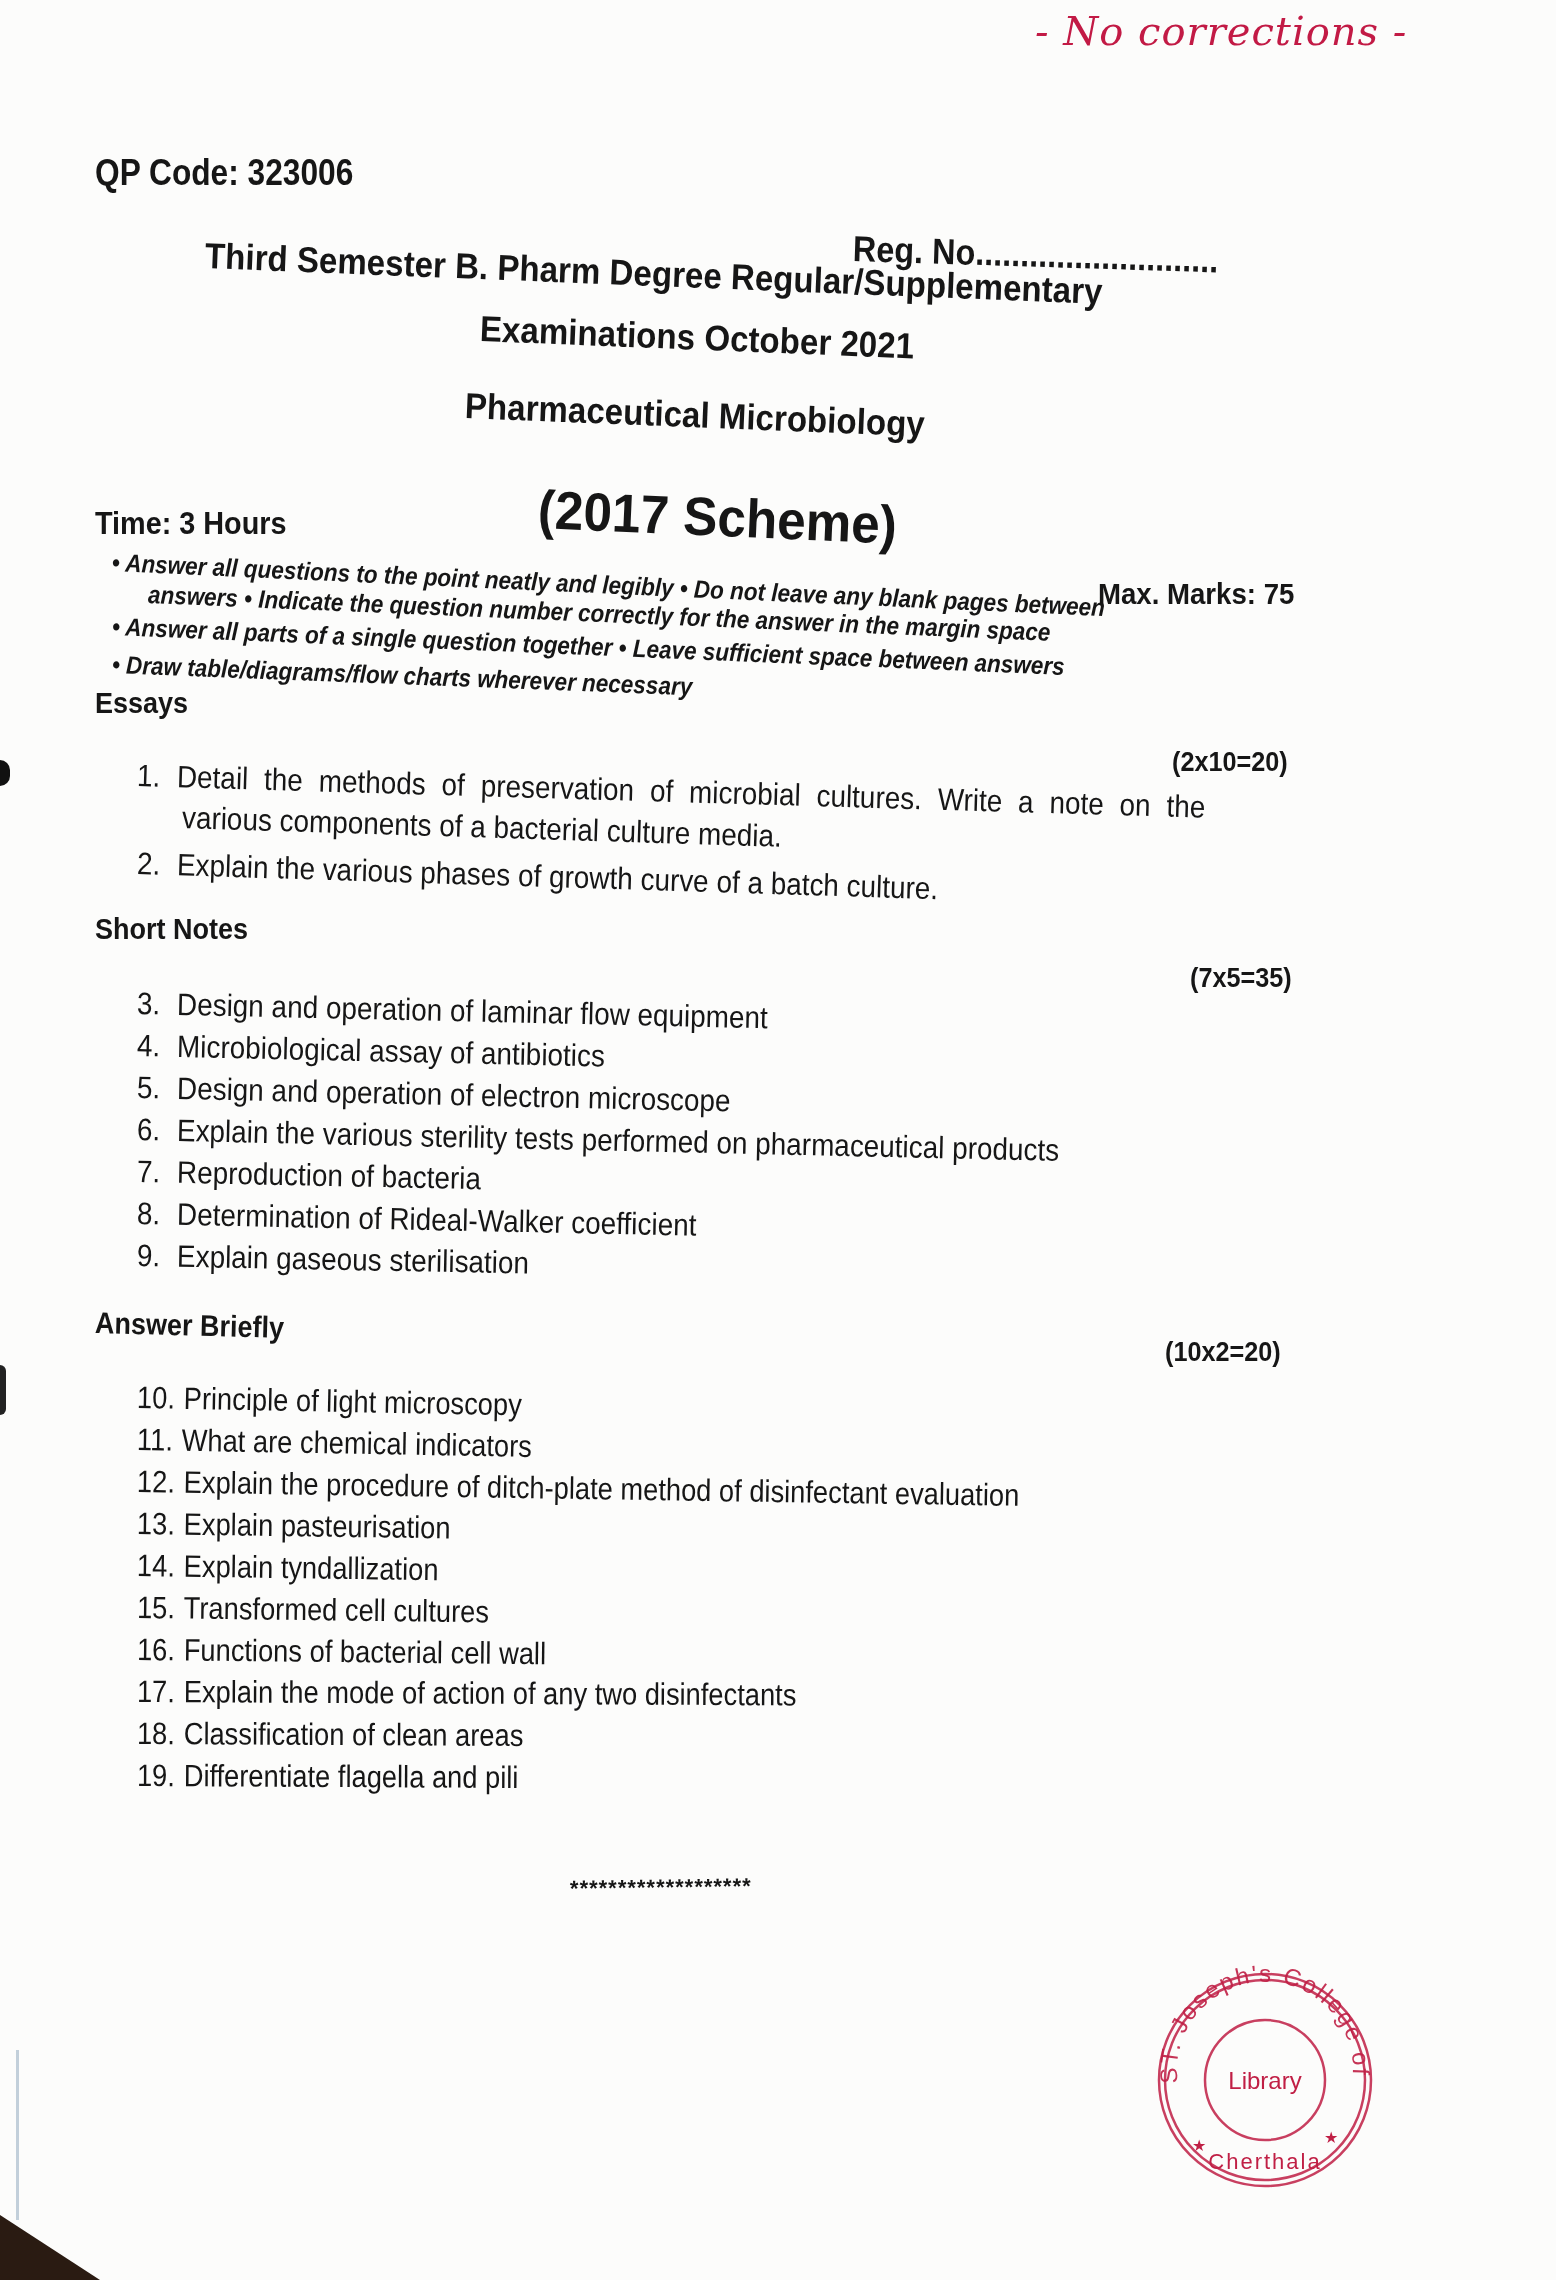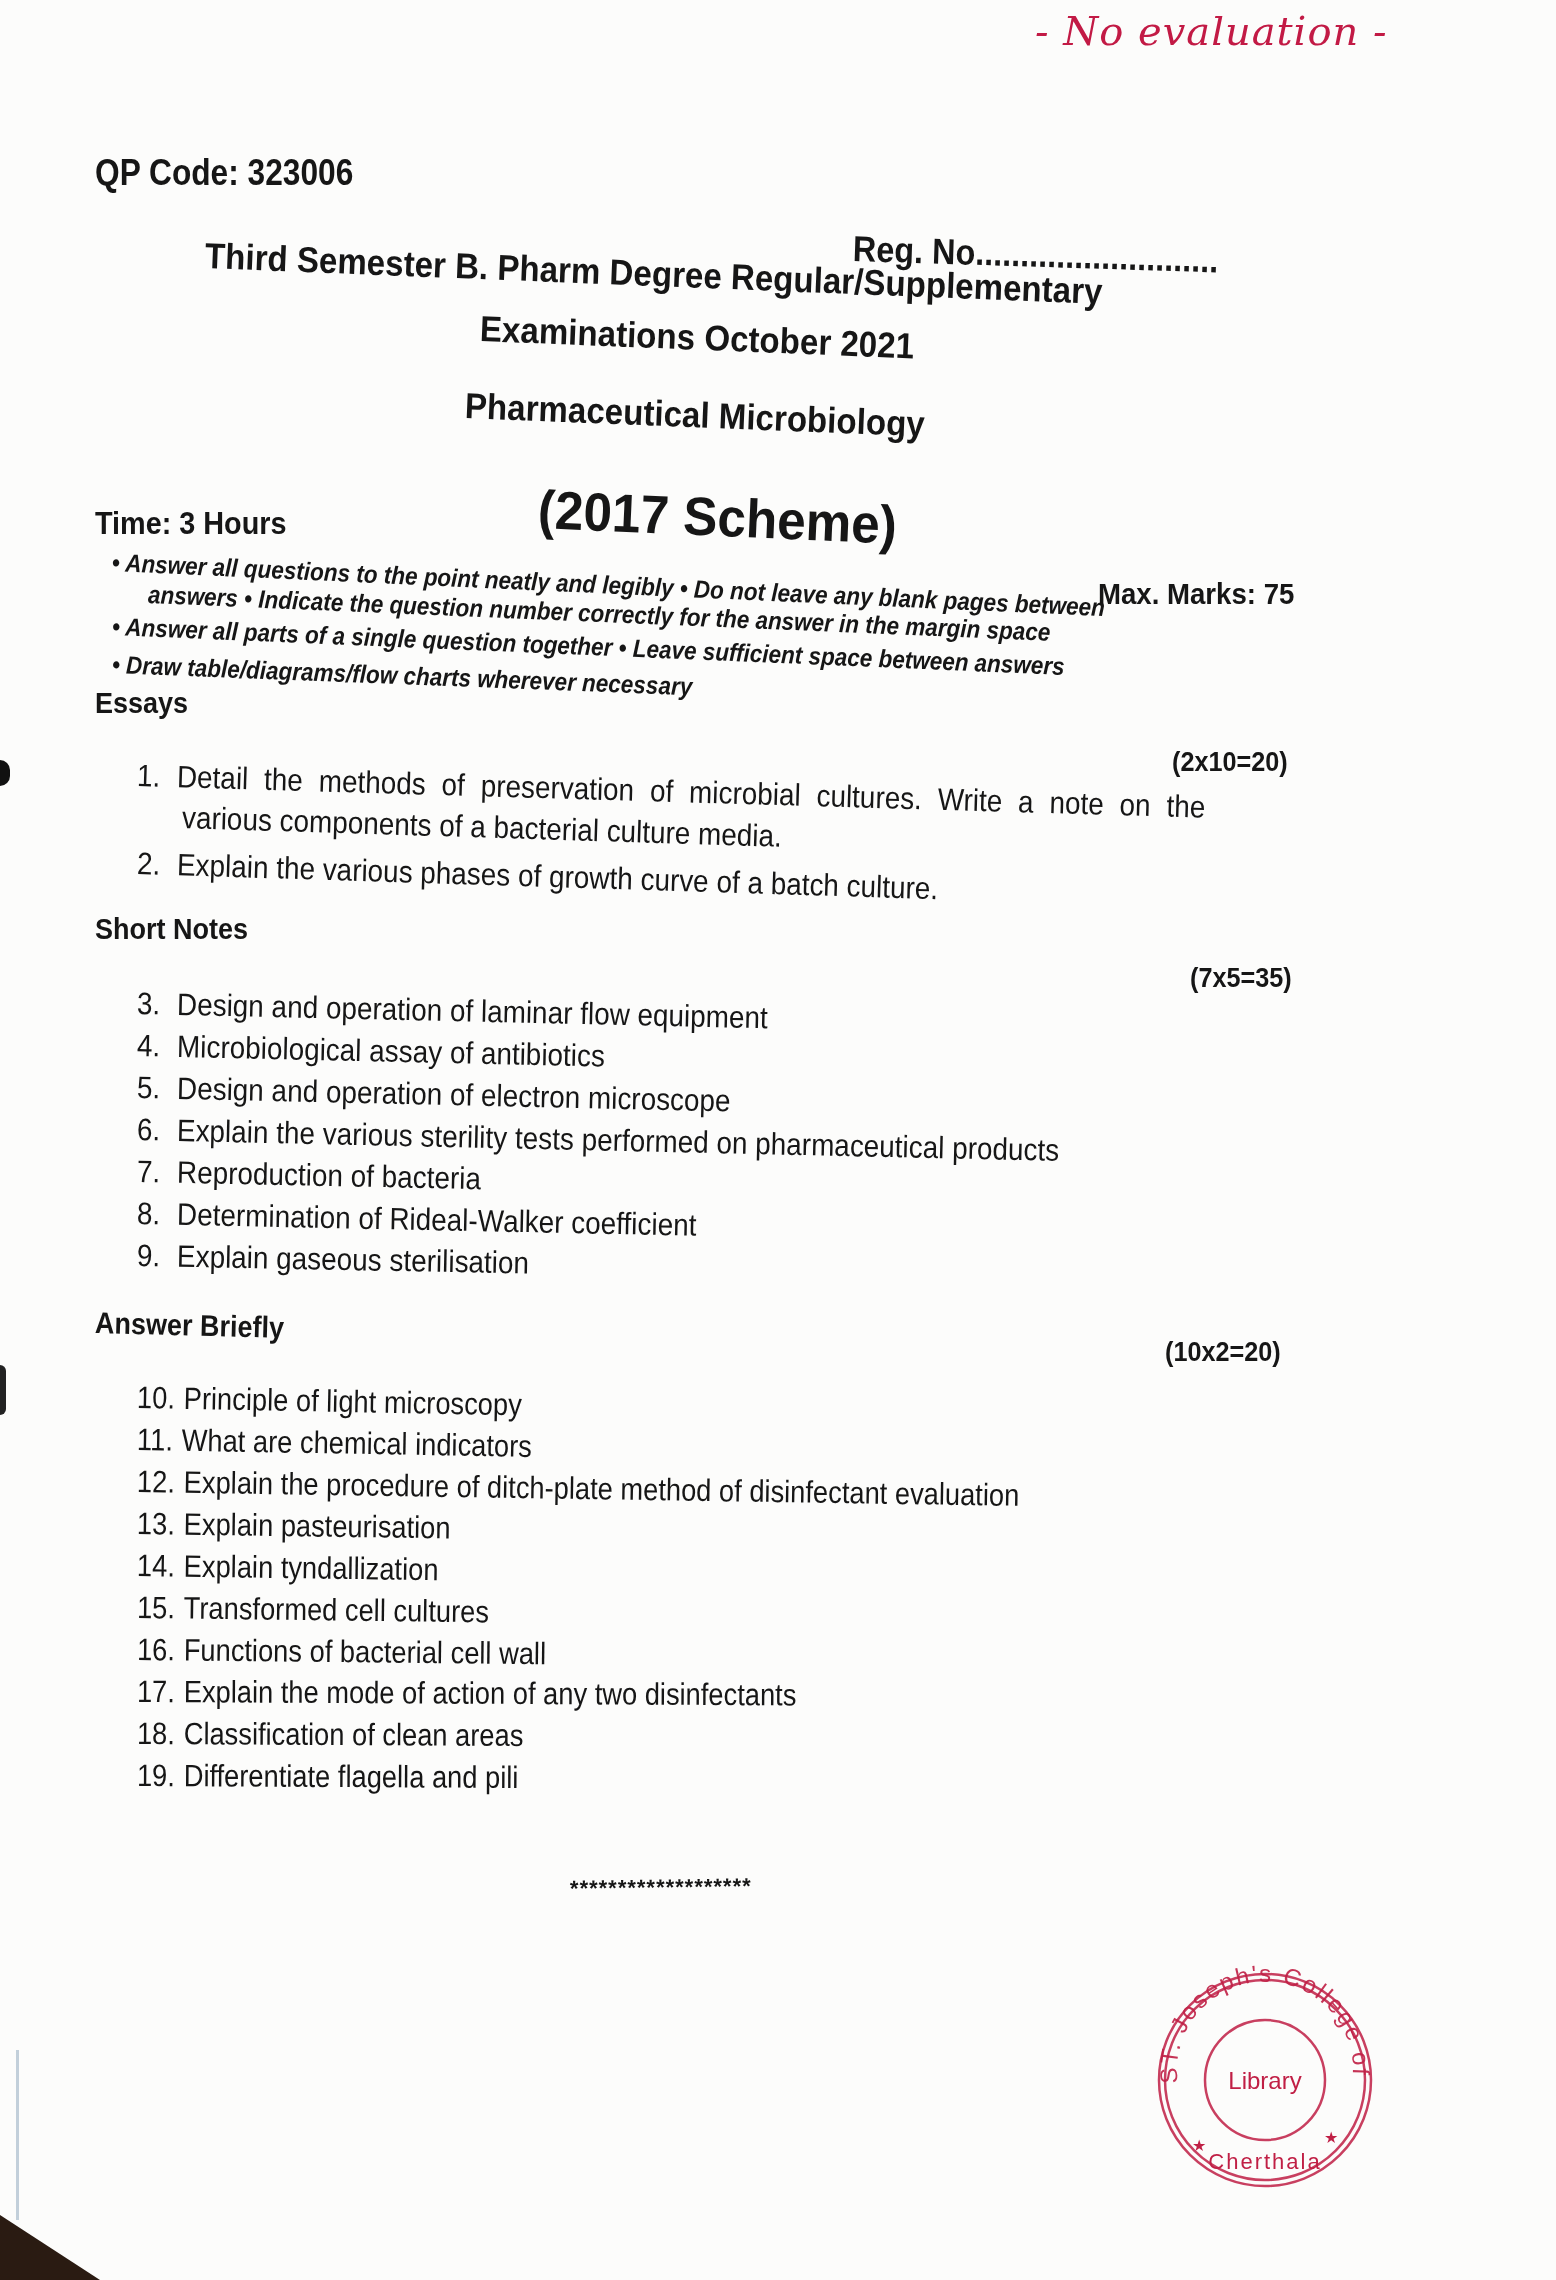--- a/index.html
+++ b/index.html
@@ -31,21 +31,21 @@
     .stamp { position: absolute; left: 1140px; top: 1965px; width: 250px; height: 230px; }
     .edge-mark { position: absolute; left: 0; top: 760px; width: 10px; height: 26px; background: #111; border-radius: 0 12px 12px 0; }
     .edge-mark2 { position: absolute; left: 0; top: 1365px; width: 6px; height: 50px; background: #222; border-radius: 0 6px 6px 0; }
     .corner { position: absolute; left: 0; top: 2215px; width: 0; height: 0;
       border-left: 100px solid #2a1b12; border-top: 65px solid transparent; }
     .edge-line { position: absolute; left: 16px; top: 2050px; width: 3px; height: 170px; background: #9bb0c4; opacity: .6; }
   </style>
 </head>
 <body>
 
-<div class="abs handwritten" style="left:1035px; top:8px;">- No evaluation -</div>
+<div class="abs handwritten" style="left:1035px; top:8px;">- No corrections -</div>
 
 <div class="abs qp">QP Code: 323006</div>
 <div class="abs regno">Reg. No...........................</div>
 <div class="abs h1">Third Semester B. Pharm Degree Regular/Supplementary</div>
 <div class="abs h2">Examinations October 2021</div>
 <div class="abs h3">Pharmaceutical Microbiology</div>
 <div class="abs scheme">(2017 Scheme)</div>
 <div class="abs time">Time: 3 Hours</div>
 <div class="abs maxm">Max. Marks: 75</div>
 

